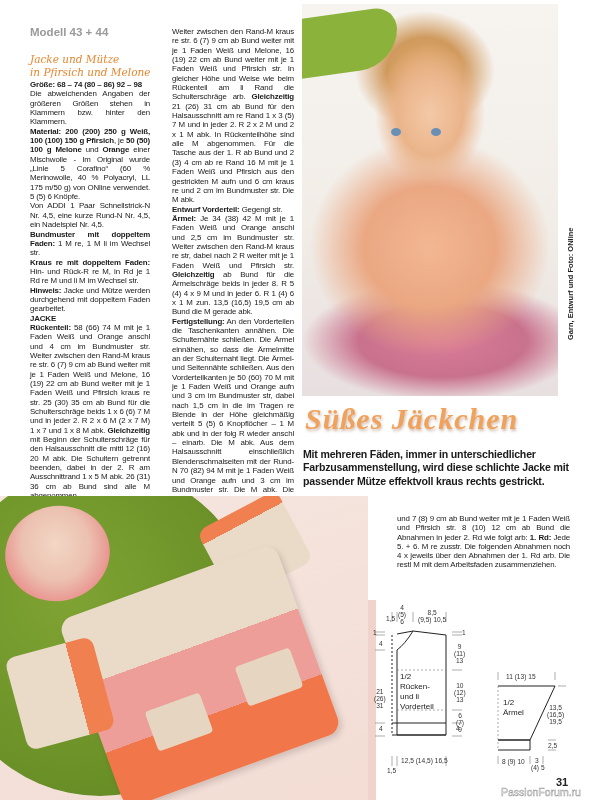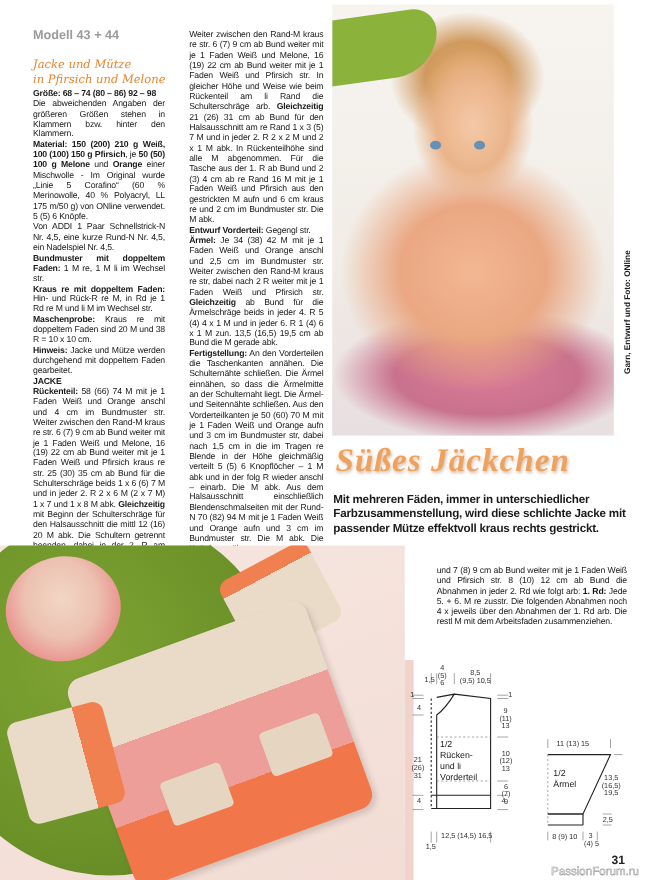--- a/index.html
+++ b/index.html
@@ -138,53 +138,50 @@
     <div>in Pfirsich und Melone</div>
   </div>
 </div>
 
 <div class="col" id="col1" style="top:80px;">
   <p>
     <b>Größe: 68 – 74 (80 – 86) 92 – 98</b><br>
     <span>Die abweichenden Angaben der größeren Größen stehen in Klammern bzw. hinter den Klammern.</span>
   </p>
   <p>
-    <b>Material: 150 (200) 210 g Weiß, 100 (100) 150 g Pfirsich</b><span>, je </span><b>50 (50) 100 g Melone</b><span> und </span><b>Orange</b><span> einer Mischwolle - Im Original wurde „Linie 5 Corafino“ (60 % Merinowolle, 40 % Polyacryl, LL 175 m/50 g) von ONline verwendet. 5 (5) 6 Knöpfe.</span>
+    <b>Material: 200 (200) 250 g Weiß, 100 (100) 150 g Pfirsich</b><span>, je </span><b>50 (50) 100 g Melone</b><span> und </span><b>Orange</b><span> einer Mischwolle - Im Original wurde „Linie 5 Corafino“ (60 % Merinowolle, 40 % Polyacryl, LL 175 m/50 g) von ONline verwendet. 5 (5) 6 Knöpfe.</span>
   </p>
   <p>Von ADDI 1 Paar Schnellstrick-N Nr. 4,5, eine kurze Rund-N Nr. 4,5, ein Nadelspiel Nr. 4,5.</p>
   <p>
     <b>Bundmuster mit doppeltem Faden:</b><span> 1 M re, 1 M li im Wechsel str.</span>
   </p>
   <p>
     <b>Kraus re mit doppeltem Faden:</b><span> Hin- und Rück-R re M, in Rd je 1 Rd re M und li M im Wechsel str.</span>
   </p>
   <p>
-    <b>Maschenprobe:</b><span> Kraus re mit doppeltem Faden sind 20 M und 38 R = 10 x 10 cm.</span>
-  </p>
-  <p>
     <b>Hinweis:</b><span> Jacke und Mütze werden durchgehend mit doppeltem Faden gearbeitet.</span>
   </p>
   <p class="section-head">JACKE</p>
   <p>
     <b>Rückenteil:</b><span> 58 (66) 74 M mit je 1 Faden Weiß und Orange anschl und 4 cm im Bundmuster str. Weiter zwischen den Rand-M kraus re str. 6 (7) 9 cm ab Bund weiter mit je 1 Faden Weiß und Melone, 16 (19) 22 cm ab Bund weiter mit je 1 Faden Weiß und Pfirsich kraus re str. 25 (30) 35 cm ab Bund für die Schulterschräge beids 1 x 6 (6) 7 M und in jeder 2. R 2 x 6 M (2 x 7 M) 1 x 7 und 1 x 8 M abk. </span><b>Gleichzeitig</b><span> mit Beginn der Schulterschräge für den Halsausschnitt die mittl 12 (16) 20 M abk. Die Schultern getrennt beenden, dabei in der 2. R am Ausschnittrand 1 x 5 M abk. 26 (31) 36 cm ab Bund sind alle M abgenommen.</span>
   </p>
   <p>
     <b>Rechtes Vorderteil:</b><span> 26 (30) 34 M mit je 1 Faden Weiß und Orange anschl und 4 cm im Bundmuster str, dabei in der letzten R 1 M zun.</span>
   </p>
 </div>
 
 <div class="col" id="col2">
   <p>
     <span>Weiter zwischen den Rand-M kraus re str. 6 (7) 9 cm ab Bund weiter mit je 1 Faden Weiß und Melone, 16 (19) 22 cm ab Bund weiter mit je 1 Faden Weiß und Pfirsich str. In gleicher Höhe und Weise wie beim Rückenteil am li Rand die Schulterschräge arb. </span><b>Gleichzeitig</b><span> 21 (26) 31 cm ab Bund für den Halsausschnitt am re Rand 1 x 3 (5) 7 M und in jeder 2. R 2 x 2 M und 2 x 1 M abk. In Rückenteilhöhe sind alle M abgenommen. Für die Tasche aus der 1. R ab Bund und 2 (3) 4 cm ab re Rand 16 M mit je 1 Faden Weiß und Pfirsich aus den gestrickten M aufn und 6 cm kraus re und 2 cm im Bundmuster str. Die M abk.</span>
   </p>
   <p>
     <b>Entwurf Vorderteil:</b><span> Gegengl str.</span>
   </p>
   <p>
-    <b>Ärmel:</b><span> Je 34 (38) 42 M mit je 1 Faden Weiß und Orange anschl und 2,5 cm im Bundmuster str. Weiter zwischen den Rand-M kraus re str, dabei nach 2 R weiter mit je 1 Faden Weiß und Pfirsich str. </span><b>Gleichzeitig</b><span> ab Bund für die Ärmelschräge beids in jeder 4. R 5 (4) 4 x 1 M und in jeder 6. R 1 (4) 6 x 1 M zun. 13,5 (16,5) 19,5 cm ab Bund die M gerade abk.</span>
+    <b>Ärmel:</b><span> Je 34 (38) 42 M mit je 1 Faden Weiß und Orange anschl und 2,5 cm im Bundmuster str. Weiter zwischen den Rand-M kraus re str, dabei nach 2 R weiter mit je 1 Faden Weiß und Pfirsich str. </span><b>Gleichzeitig</b><span> ab Bund für die Ärmelschräge beids in jeder 8. R 5 (4) 4 x 9 M und in jeder 6. R 1 (4) 6 x 1 M zun. 13,5 (16,5) 19,5 cm ab Bund die M gerade abk.</span>
   </p>
   <p>
     <b>Fertigstellung:</b><span> An den Vorderteilen die Taschenkanten annähen. Die Schulternähte schließen. Die Ärmel einnähen, so dass die Ärmelmitte an der Schulternaht liegt. Die Ärmel- und Seitennähte schließen. Aus den Vorderteilkanten je 50 (60) 70 M mit je 1 Faden Weiß und Orange aufn und 3 cm im Bundmuster str, dabei nach 1,5 cm in die im Tragen re Blende in der Höhe gleichmäßig verteilt 5 (5) 6 Knopflöcher – 1 M abk und in der folg R wieder anschl – einarb. Die M abk. Aus dem Halsausschnitt einschließlich Blendenschmalseiten mit der Rund-N 70 (82) 94 M mit je 1 Faden Weiß und Orange aufn und 3 cm im Bundmuster str. Die M abk. Die Knöpfe annähen.</span>
   </p>
   <p style="font-weight:bold">MÜTZE</p>
   <p>Mit dem Nadelspiel 66 (72) 78 M mit je 1 Faden Weiß und Orange anschl und die M auf 4 N verteilen. In Rd 2,5 cm im Bundmuster, 1 Rd re M und 2,5 cm im Bundmuster str. Weiter kraus re str, dabei nach 2 Rd weiter mit je 1 Faden Weiß und Melone</p>
 </div>
 
 <div id="photo-baby">
   <div class="green-chair"></div>

